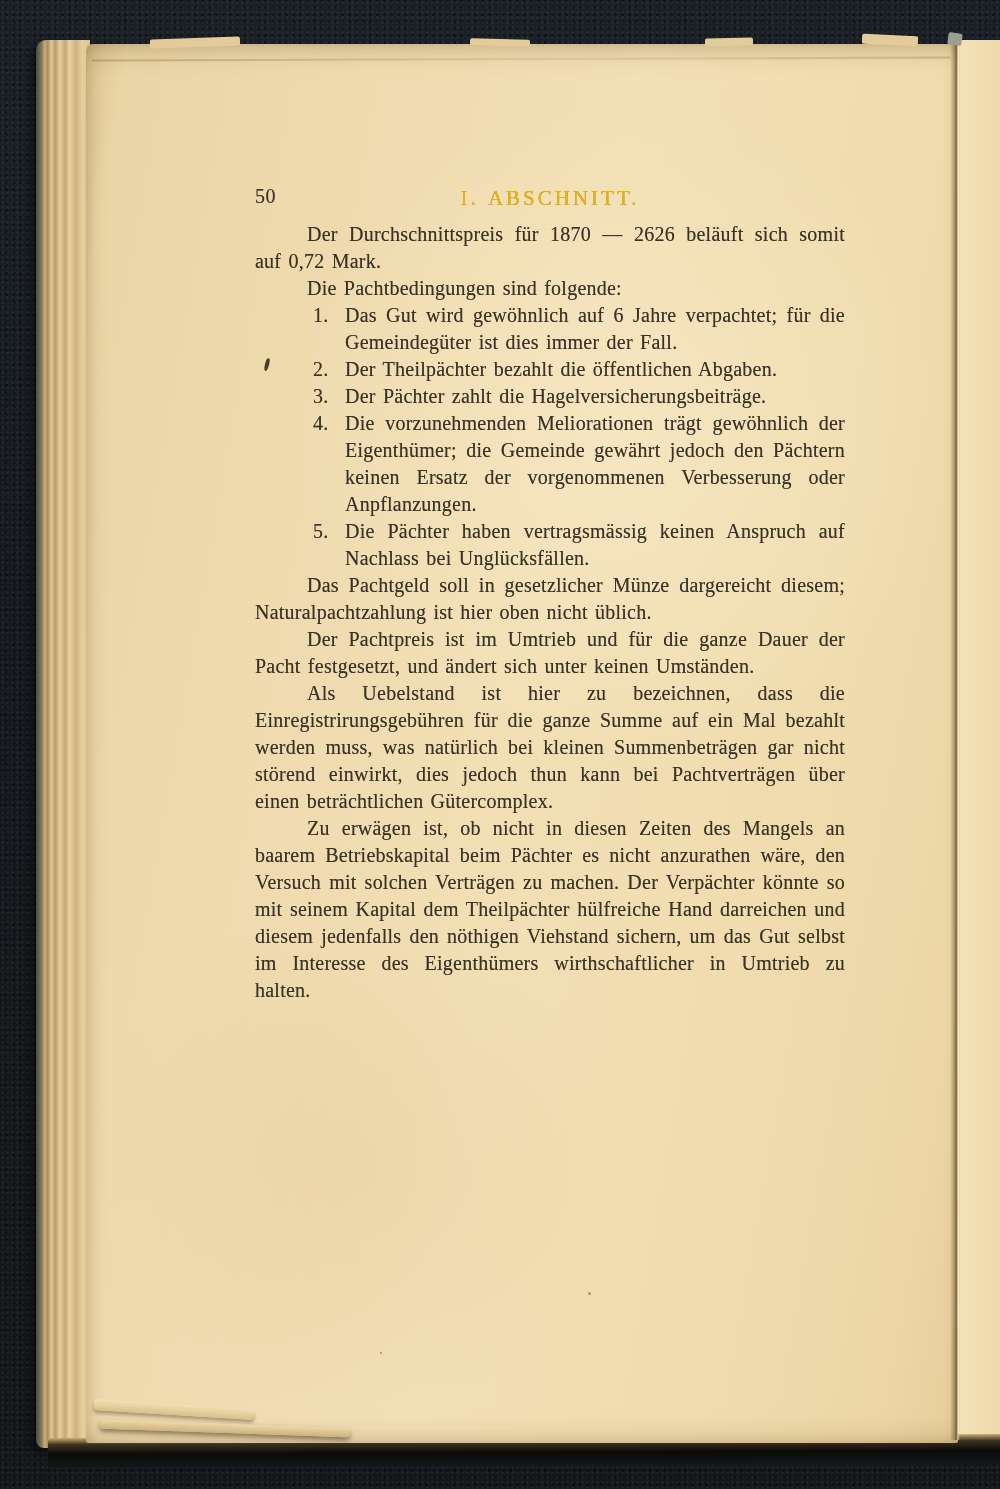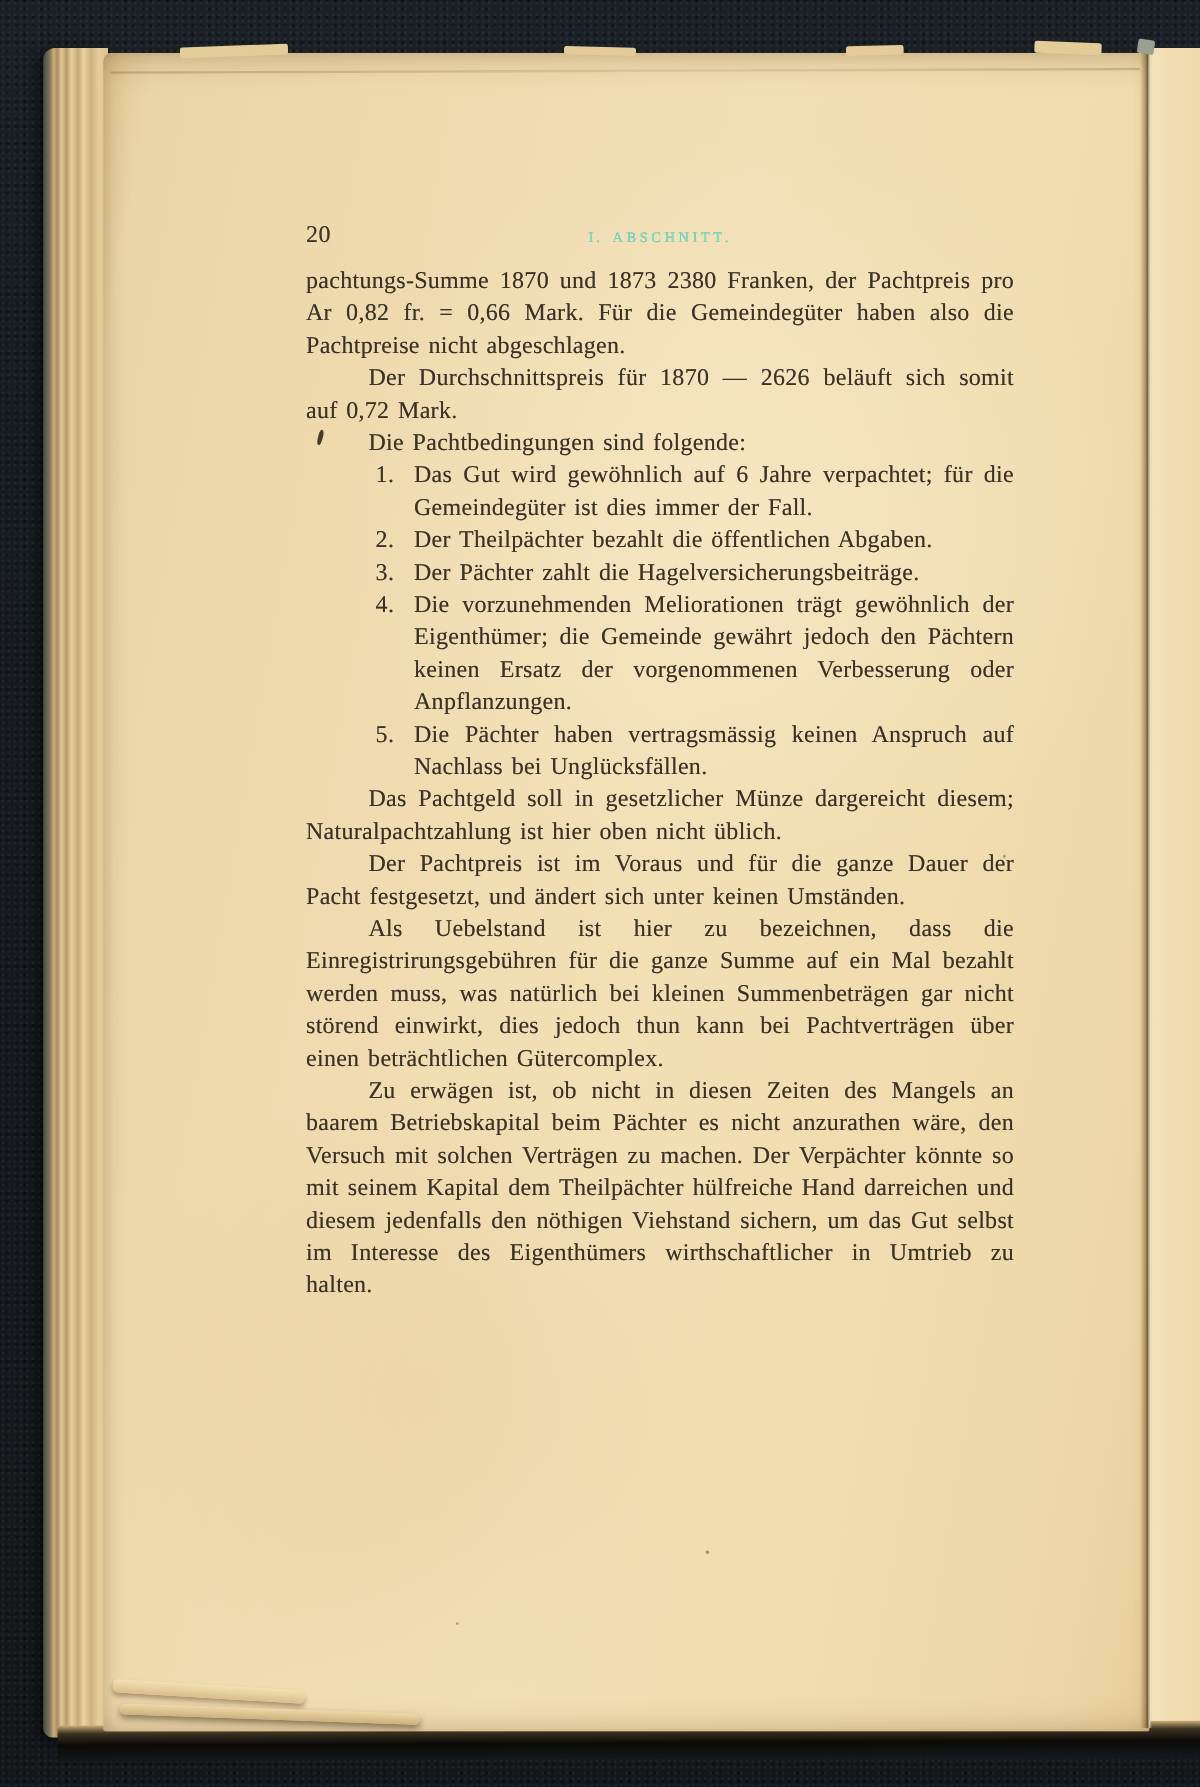--- a/index.html
+++ b/index.html
@@ -155,23 +155,23 @@
     margin-bottom: 13px;
     text-align: center;
   }
   .page-num {
     position: absolute; left: 0; top: 1px;
     font-size: 20px; letter-spacing: 0.5px;
     color: #3e362a;
   }
   .running-header {
     display: inline-block;
-    font-size: 12px;
+    font-size: 21px;
     letter-spacing: 3px;
-    color: #5eead4;
+    color: #eab308;
     padding-top: 3px;
   }
   .para { margin: 0; text-indent: 2.6em; }
   .para.no-indent { text-indent: 0; }
   .cond-list {
     list-style: none;
     margin: 0;
     padding: 0 0 0 90px;
   }
   .cond-item { position: relative; text-align: justify; }
@@ -201,25 +201,24 @@
   <div class="curl c2"></div>
 
   <div class="speck s1"></div>
   <div class="speck s2"></div>
   <div class="speck s3"></div>
 
   <div class="ink-mark"></div>
 
   <div class="text-block">
     <div class="header-row">
-      <span class="page-num">20</span>
+      <span class="page-num">50</span>
       <span class="running-header">I. ABSCHNITT.</span>
     </div>
 
-    <p class="para no-indent">pachtungs-Summe 1870 und 1873 2380 Franken, der Pachtpreis pro Ar 0,82 fr. = 0,66 Mark. Für die Gemeindegüter haben also die Pachtpreise nicht abgeschlagen.</p>
     <p class="para">Der Durchschnittspreis für 1870 — 2626 beläuft sich somit auf 0,72 Mark.</p>
     <p class="para">Die Pachtbedingungen sind folgende:</p>
 
     <ol class="cond-list">
       <li class="cond-item">
         <span class="num">1.</span>
         <span class="cond-text">Das Gut wird gewöhnlich auf 6 Jahre verpachtet; für die Gemeindegüter ist dies immer der Fall.</span>
       </li>
       <li class="cond-item">
         <span class="num">2.</span>
@@ -233,17 +232,17 @@
         <span class="num">4.</span>
         <span class="cond-text">Die vorzunehmenden Meliorationen trägt gewöhnlich der Eigenthümer; die Gemeinde gewährt jedoch den Pächtern keinen Ersatz der vorgenommenen Verbesserung oder Anpflanzungen.</span>
       </li>
       <li class="cond-item">
         <span class="num">5.</span>
         <span class="cond-text">Die Pächter haben vertragsmässig keinen Anspruch auf Nachlass bei Unglücksfällen.</span>
       </li>
     </ol>
 
     <p class="para">Das Pachtgeld soll in gesetzlicher Münze dargereicht diesem; Naturalpachtzahlung ist hier oben nicht üblich.</p>
-    <p class="para">Der Pachtpreis ist im Voraus und für die ganze Dauer der Pacht festgesetzt, und ändert sich unter keinen Umständen.</p>
+    <p class="para">Der Pachtpreis ist im Umtrieb und für die ganze Dauer der Pacht festgesetzt, und ändert sich unter keinen Umständen.</p>
     <p class="para">Als Uebelstand ist hier zu bezeichnen, dass die Einregistrirungsgebühren für die ganze Summe auf ein Mal bezahlt werden muss, was natürlich bei kleinen Summenbeträgen gar nicht störend einwirkt, dies jedoch thun kann bei Pachtverträgen über einen beträchtlichen Gütercomplex.</p>
     <p class="para">Zu erwägen ist, ob nicht in diesen Zeiten des Mangels an baarem Betriebskapital beim Pächter es nicht anzurathen wäre, den Versuch mit solchen Verträgen zu machen. Der Verpächter könnte so mit seinem Kapital dem Theilpächter hülfreiche Hand darreichen und diesem jedenfalls den nöthigen Viehstand sichern, um das Gut selbst im Interesse des Eigenthümers wirthschaftlicher in Umtrieb zu halten.</p>
   </div>
 </div>
 
 </body></html>

